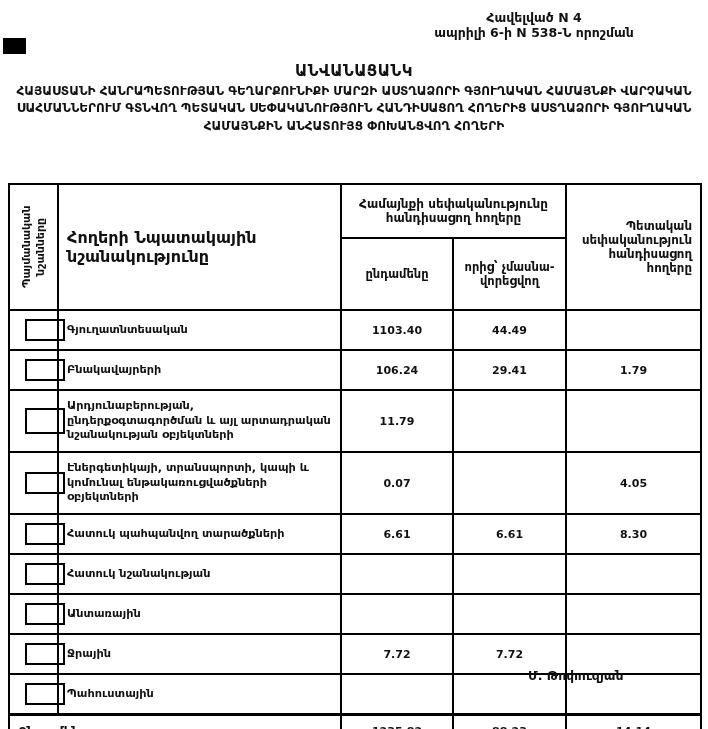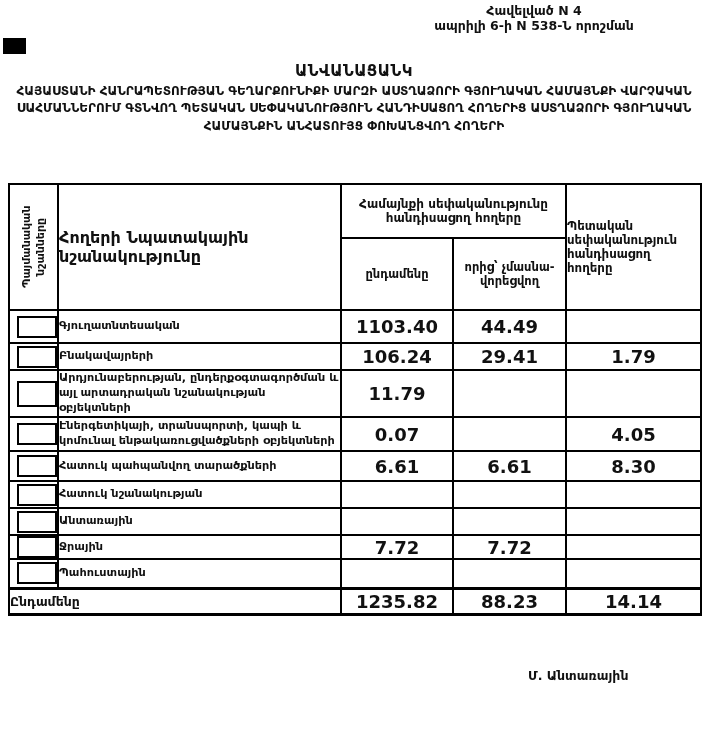--- a/index.html
+++ b/index.html
@@ -1,42 +1,42 @@
 <!DOCTYPE html>
 <html><head>
 <meta charset="utf-8">
 <style>
   html,body{margin:0;padding:0;background:#fff;}
   .page{position:relative;width:708px;height:729px;background:#fff;overflow:hidden;
         font-family:"DejaVu Sans",sans-serif;color:#111;font-weight:bold;}
   .corner-mark{position:absolute;left:3px;top:38px;width:23px;height:16px;background:#000;}
-  .appendix{position:absolute;left:378px;top:4px;width:312px;text-align:center;
+  .appendix{position:absolute;left:378px;top:11px;width:312px;text-align:center;
             font-size:12.5px;line-height:1.18;}
   .doc-title{position:absolute;top:62px;left:0;width:708px;text-align:center;
              font-size:15px;letter-spacing:0.5px;}
   .doc-subtitle{position:absolute;top:83px;left:9px;width:690px;text-align:center;
                 font-size:12px;line-height:1.45;}
   .land-table{position:absolute;left:8px;top:183px;width:692px;border-collapse:collapse;
               table-layout:fixed;}
-  .land-table th,.land-table td{border:2px solid #000;padding:0;vertical-align:middle;}
+  .land-table th,.land-table td{border:2px solid #000;padding:8px;vertical-align:middle;}
   .hr1{height:54px;}
   .hr2{height:72px;}
   .th-sym{position:relative;}
   .vtext{position:absolute;left:50%;top:50%;width:82px;
          transform:translate(-50%,-50%) rotate(-90deg);
          text-align:center;font-size:11px;line-height:1.25;}
   .th-purpose{font-size:16px;padding:0 14px;text-align:left;}
   .th-group{font-size:12px;padding:2px 14px;text-align:center;}
   .th-sub{font-size:11.5px;padding:0 6px;text-align:center;}
-  .th-state{font-size:11.8px;padding:0 5px;text-align:left;margin-left:44px;}
+  .th-state{font-size:11.8px;padding:0 5px;text-align:right;margin-left:44px;}
   .sym{padding-left:0;}
   .chk{width:36px;height:18px;border:2px solid #000;margin-left:7px;background:#fff;}
   .chk-tall{height:22px;}
   .lbl{font-size:11.3px;line-height:1.3;padding:2px 6px 2px 6px;text-align:left;margin-top:17px;}
-  .num{font-size:18px;text-align:center;margin-top:23px;}
+  .num{font-size:11px;text-align:center;margin-top:23px;}
   .total-row td{border-top:3px solid #000;border-bottom:3px solid #000;}
   .total-lbl{font-size:12.5px;text-align:left;padding-left:57px;}
   .signature{position:absolute;left:38px;top:641px;font-size:12px;line-height:1.3;}
   .sign-name{position:absolute;left:528px;top:668px;font-size:12.5px;}
 </style>
 </head>
 <body>
 
 <div class="page">
 
@@ -156,15 +156,15 @@
       </tr>
       <tr class="total-row" style="height:26px">
         <td colspan="2" class="total-lbl">Ընդամենը</td>
         <td class="num">1235.82</td>
         <td class="num">88.23</td>
         <td class="num">14.14</td>
       </tr>
     </tbody>
   </table>
 
-  <div class="sign-name">Մ. Անտառային</div>
+  <div class="sign-name">Մ. Թոփուզյան</div>
 
 </div>
 
 </body></html>

